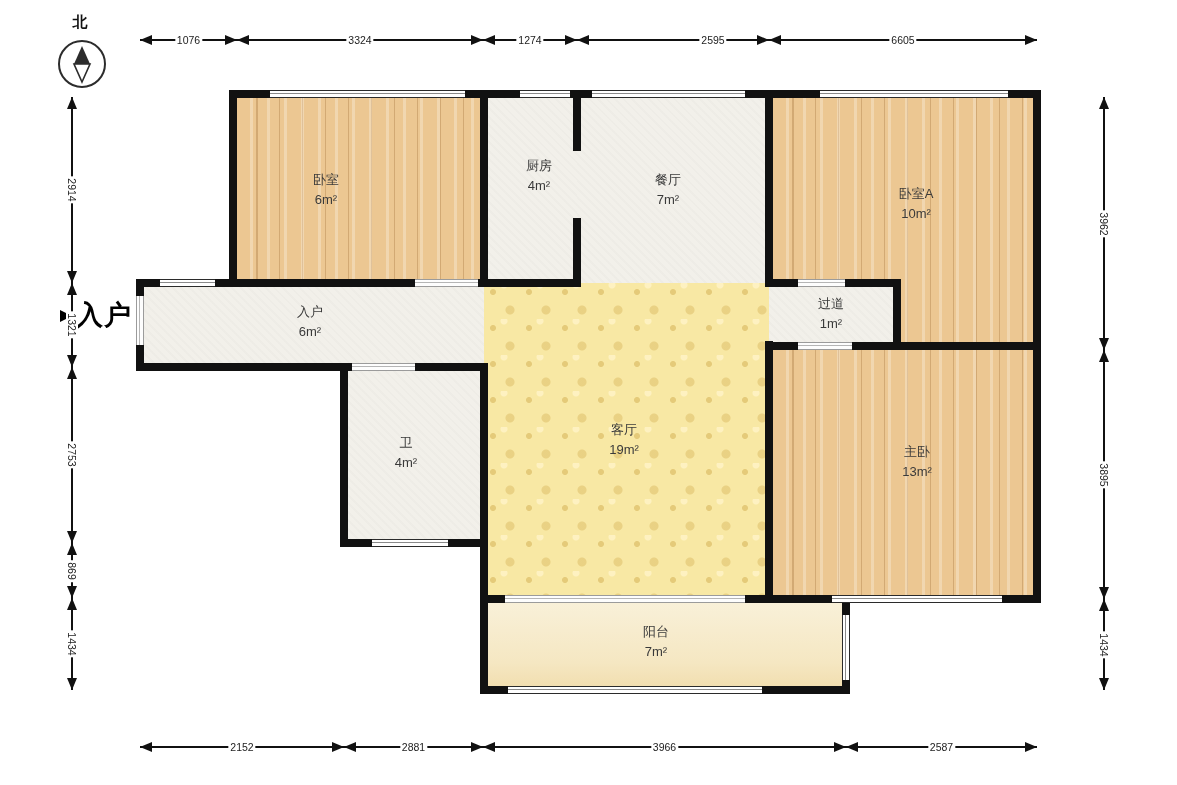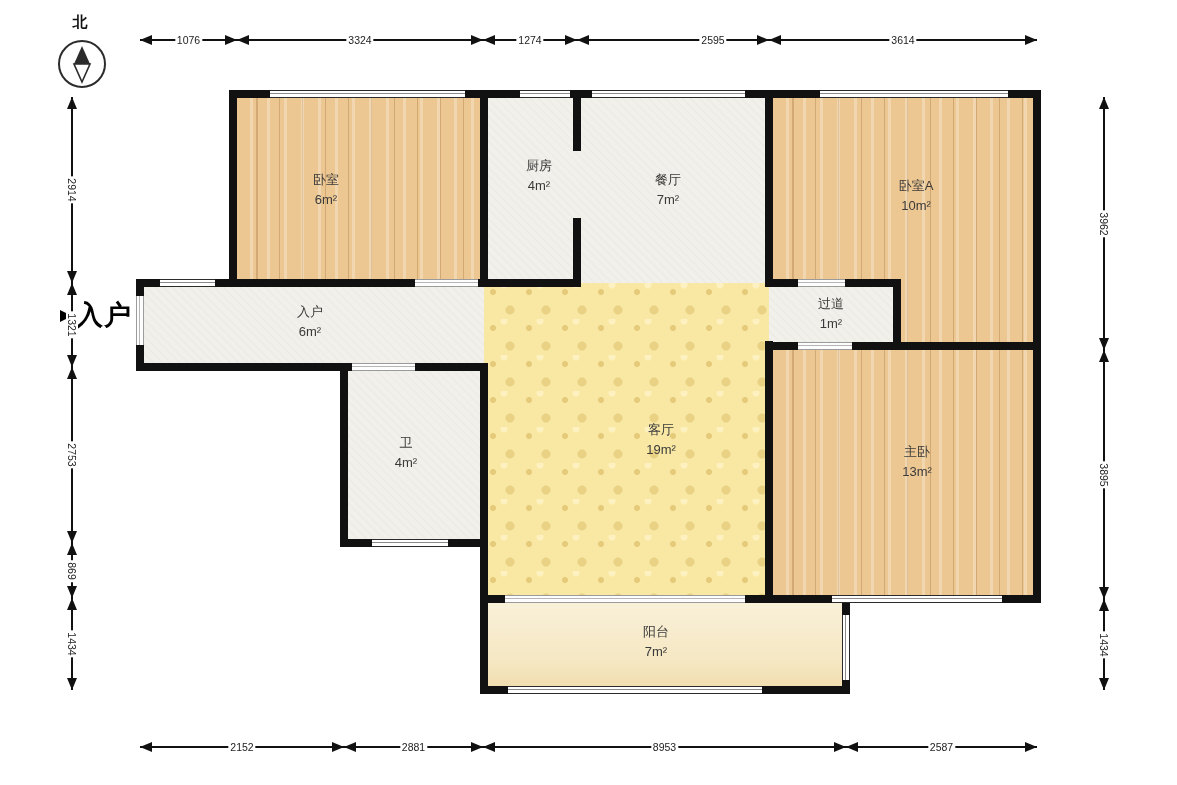--- a/index.html
+++ b/index.html
@@ -103,37 +103,37 @@
         <div>6m²</div>
       </div>
       <div class="room-label" style="left: 539px; top: 176px;">
         <div>厨房</div>
         <div>4m²</div>
       </div>
       <div class="room-label" style="left: 668px; top: 190px;">
         <div>餐厅</div>
         <div>7m²</div>
       </div>
-      <div class="room-label" style="left: 916px; top: 196px;">
+      <div class="room-label" style="left: 916px; top: 204px;">
         <div>卧室A</div>
         <div>10m²</div>
       </div>
       <div class="room-label" style="left: 831px; top: 314px;">
         <div>过道</div>
         <div>1m²</div>
       </div>
       <div class="room-label" style="left: 310px; top: 322px;">
         <div>入户</div>
         <div>6m²</div>
       </div>
       <div class="room-label" style="left: 406px; top: 453px;">
         <div>卫</div>
         <div>4m²</div>
       </div>
-      <div class="room-label" style="left: 624px; top: 440px; margin-left: 37px;">
+      <div class="room-label" style="left: 624px; top: 440px;">
         <div>客厅</div>
         <div>19m²</div>
       </div>
       <div class="room-label" style="left: 917px; top: 462px;">
         <div>主卧</div>
         <div>13m²</div>
       </div>
       <div class="room-label" style="left: 656px; top: 642px;">
         <div>阳台</div>
         <div>7m²</div>
@@ -150,33 +150,33 @@
       <div class="arr" style="left: 483px; top: 35px; border-top: 5px solid transparent; border-bottom: 5px solid transparent; border-right: 12px solid rgb(17, 17, 17);"></div>
       <div class="arr" style="left: 565px; top: 35px; border-top: 5px solid transparent; border-bottom: 5px solid transparent; border-left: 12px solid rgb(17, 17, 17);"></div>
       <div class="dlabel" style="left: 530px; top: 40px; text-align: center;">1274</div>
       <div class="dline" style="left: 577px; top: 39px; width: 192px; height: 2px; position: absolute;"></div>
       <div class="arr" style="left: 577px; top: 35px; border-top: 5px solid transparent; border-bottom: 5px solid transparent; border-right: 12px solid rgb(17, 17, 17);"></div>
       <div class="arr" style="left: 757px; top: 35px; border-top: 5px solid transparent; border-bottom: 5px solid transparent; border-left: 12px solid rgb(17, 17, 17);"></div>
       <div class="dlabel" style="left: 673px; top: 40px; margin-left: 40px;">2595</div>
       <div class="dline" style="left: 769px; top: 39px; width: 268px; height: 2px; position: absolute;"></div>
       <div class="arr" style="left: 769px; top: 35px; border-top: 5px solid transparent; border-bottom: 5px solid transparent; border-right: 12px solid rgb(17, 17, 17);"></div>
       <div class="arr" style="left: 1025px; top: 35px; border-top: 5px solid transparent; border-bottom: 5px solid transparent; border-left: 12px solid rgb(17, 17, 17);"></div>
-      <div class="dlabel" style="left: 903px; top: 40px;">3614</div>
+      <div class="dlabel" style="left: 903px; top: 40px;">6605</div>
       <div class="dline" style="left: 140px; top: 746px; width: 204px; height: 2px; position: absolute;"></div>
       <div class="arr" style="left: 140px; top: 742px; border-top: 5px solid transparent; border-bottom: 5px solid transparent; border-right: 12px solid rgb(17, 17, 17);"></div>
       <div class="arr" style="left: 332px; top: 742px; border-top: 5px solid transparent; border-bottom: 5px solid transparent; border-left: 12px solid rgb(17, 17, 17);"></div>
       <div class="dlabel" style="left: 242px; top: 747px;">2152</div>
       <div class="dline" style="left: 344px; top: 746px; width: 139px; height: 2px; position: absolute;"></div>
       <div class="arr" style="left: 344px; top: 742px; border-top: 5px solid transparent; border-bottom: 5px solid transparent; border-right: 12px solid rgb(17, 17, 17);"></div>
       <div class="arr" style="left: 471px; top: 742px; border-top: 5px solid transparent; border-bottom: 5px solid transparent; border-left: 12px solid rgb(17, 17, 17);"></div>
       <div class="dlabel" style="left: 413.5px; top: 747px;">2881</div>
       <div class="dline" style="left: 483px; top: 746px; width: 363px; height: 2px; position: absolute;"></div>
       <div class="arr" style="left: 483px; top: 742px; border-top: 5px solid transparent; border-bottom: 5px solid transparent; border-right: 12px solid rgb(17, 17, 17);"></div>
       <div class="arr" style="left: 834px; top: 742px; border-top: 5px solid transparent; border-bottom: 5px solid transparent; border-left: 12px solid rgb(17, 17, 17);"></div>
-      <div class="dlabel" style="left: 664.5px; top: 747px;">8953</div>
+      <div class="dlabel" style="left: 664.5px; top: 747px;">3966</div>
       <div class="dline" style="left: 846px; top: 746px; width: 191px; height: 2px; position: absolute;"></div>
       <div class="arr" style="left: 846px; top: 742px; border-top: 5px solid transparent; border-bottom: 5px solid transparent; border-right: 12px solid rgb(17, 17, 17);"></div>
       <div class="arr" style="left: 1025px; top: 742px; border-top: 5px solid transparent; border-bottom: 5px solid transparent; border-left: 12px solid rgb(17, 17, 17);"></div>
       <div class="dlabel" style="left: 941.5px; top: 747px;">2587</div>
       <div class="dline" style="left: 71px; top: 97px; width: 2px; height: 186px; position: absolute;"></div>
       <div class="arr" style="left: 67px; top: 97px; border-left: 5px solid transparent; border-right: 5px solid transparent; border-bottom: 12px solid rgb(17, 17, 17);"></div>
       <div class="arr" style="left: 67px; top: 271px; border-left: 5px solid transparent; border-right: 5px solid transparent; border-top: 12px solid rgb(17, 17, 17);"></div>
       <div class="dlabel vert" style="left: 72px; top: 190px;">2914</div>
       <div class="dline" style="left: 71px; top: 283px; width: 2px; height: 84px; position: absolute;"></div>
       <div class="arr" style="left: 67px; top: 283px; border-left: 5px solid transparent; border-right: 5px solid transparent; border-bottom: 12px solid rgb(17, 17, 17);"></div>

